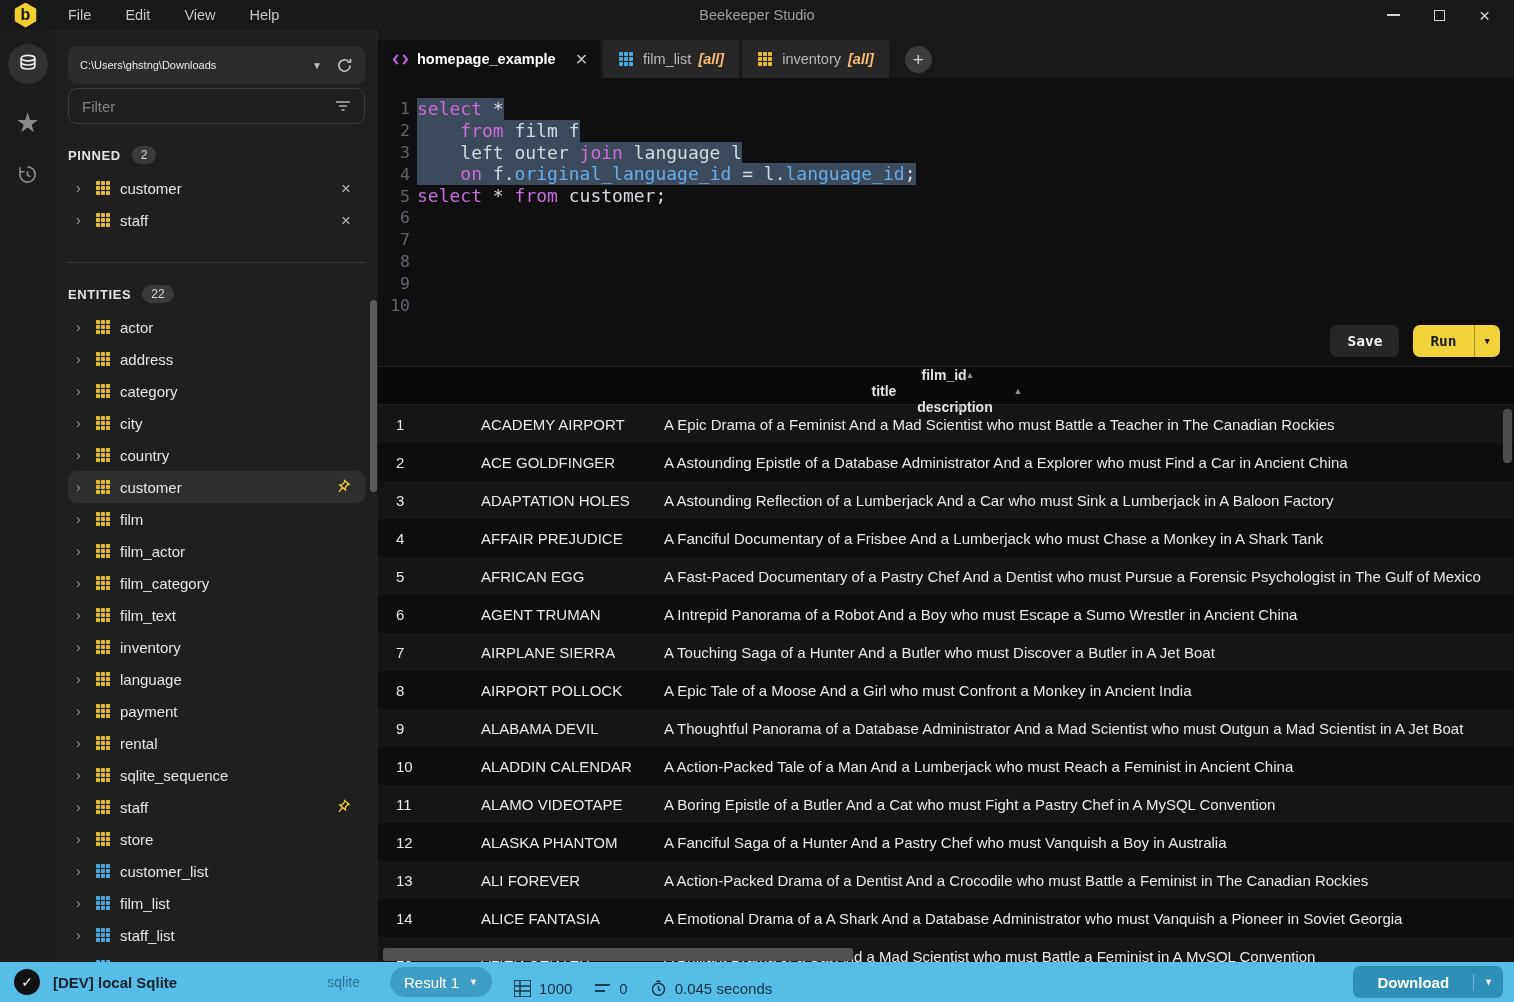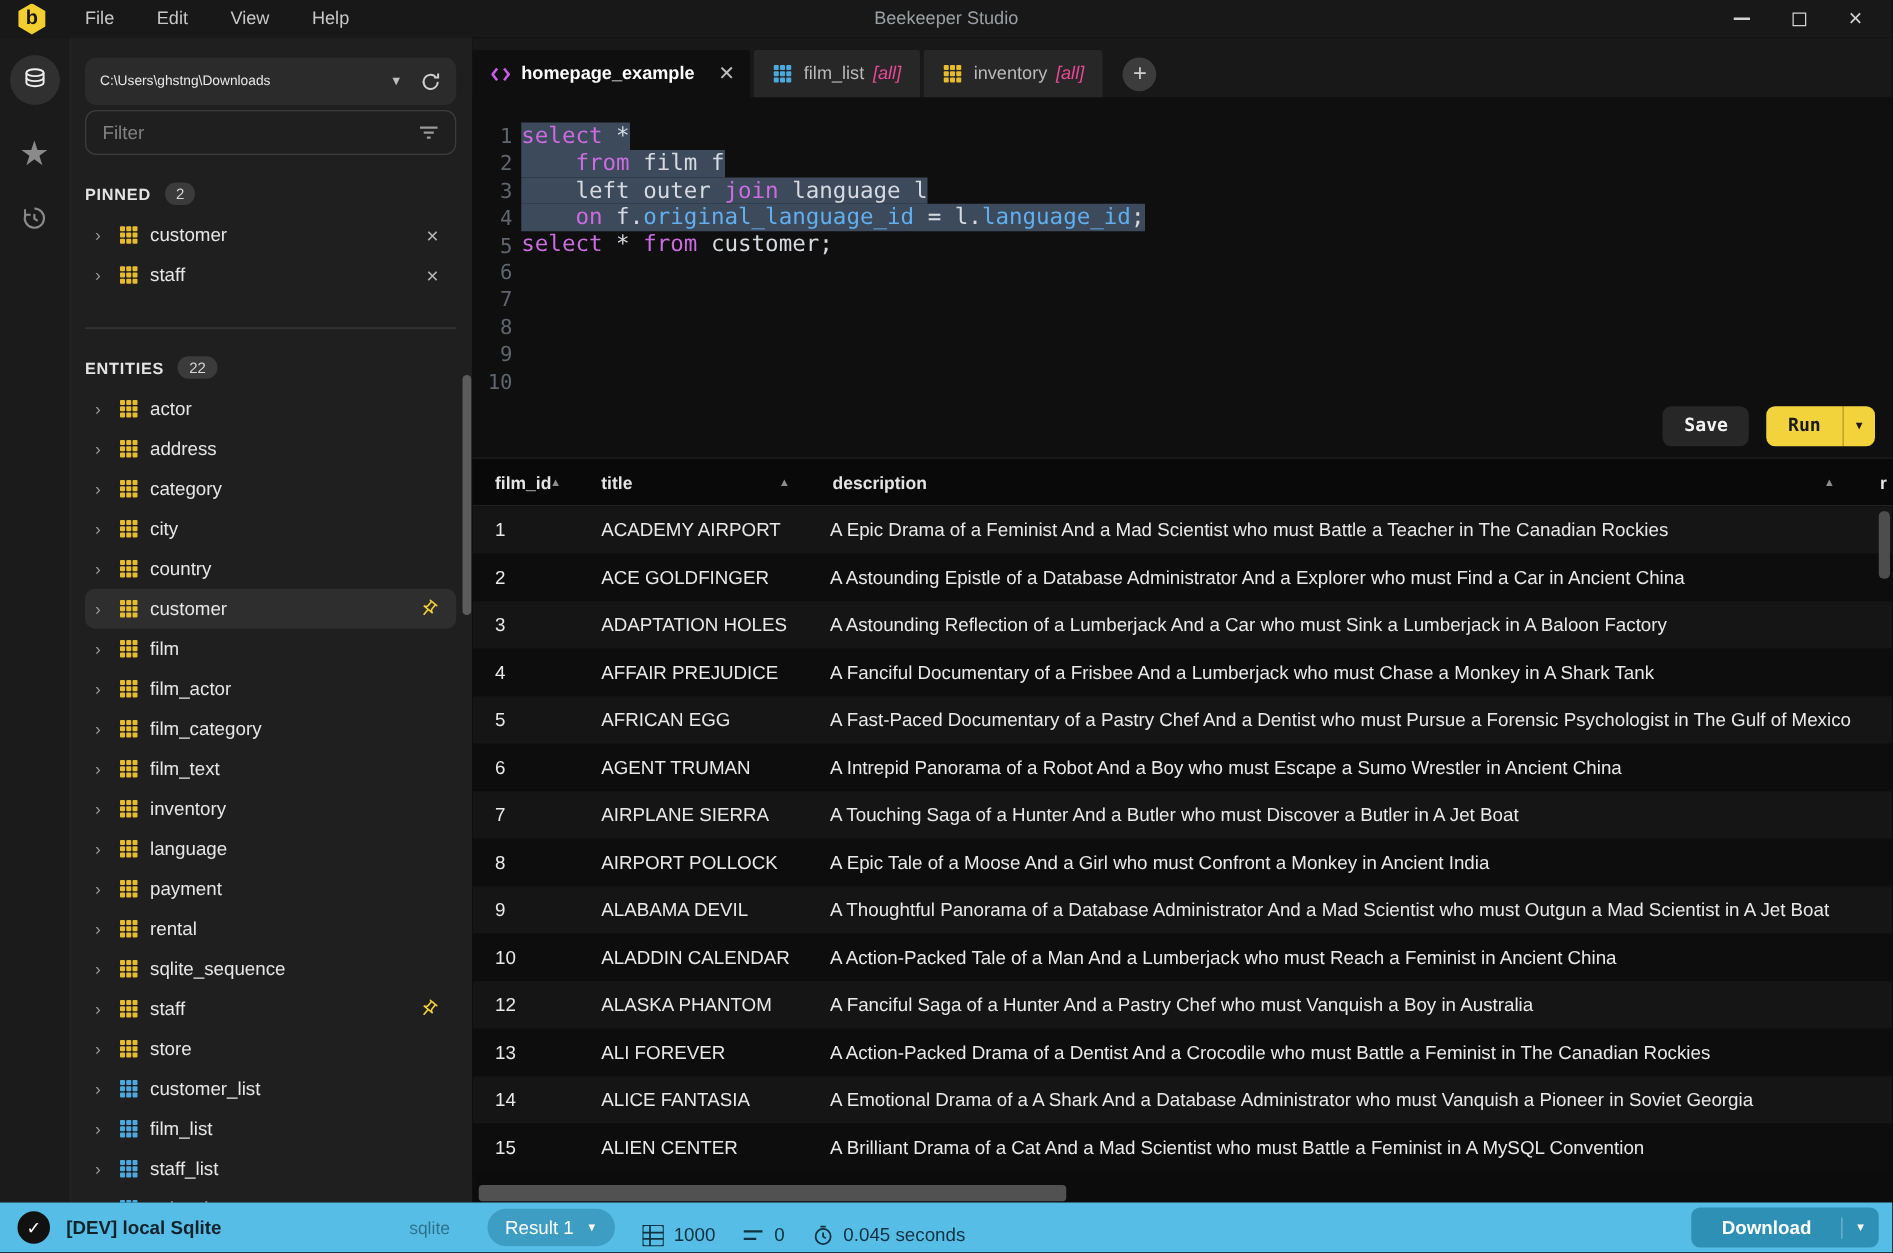--- a/index.html
+++ b/index.html
@@ -50,21 +50,21 @@
   .item-close { position:absolute; right:14px; color:#b4b4b4; font-size:17px; line-height:1; }
   .item-pin { position:absolute; right:14px; color:#f2ce2e; display:flex; }
   .divider { margin-top:26px; margin-right:13px; border-top:1px solid #3a3a3a; }
   .side-scroll { position:absolute; right:1px; top:270px; width:7px; height:192px; background:#5c5c5c; border-radius:4px; }
 
   
   .main { flex:1; display:flex; flex-direction:column; background:#0f0f0f; min-width:0; position:relative; }
   .tabbar { height:48px; background:#181818; display:flex; align-items:flex-end; flex-shrink:0; }
   .tab { height:38px; display:flex; align-items:center; gap:9px; padding:0 15px; background:#272727; margin-right:3px; color:#b9b9b9; font-size:14.5px; border-radius:2px 2px 0 0; white-space:nowrap; }
   .tab.active { background:#0f0f0f; color:#ffffff; font-weight:bold; padding-right:12px; }
-  .tab .suffix { font-style:italic; color:#ec4899; font-weight:normal; margin-left:-2px; }
+  .tab .suffix { font-style:italic; color:#fdba74; font-weight:bold; margin-left:-2px; }
   .tab-close { color:#bdbdbd; font-size:16px; margin-left:10px; font-weight:normal; }
   .icon-code { color:#cb5ce8; display:flex; }
   .plusbtn { width:27px; height:27px; border-radius:50%; background:#3c3c3c; color:#d0d0d0; display:flex; align-items:center; justify-content:center; font-size:19px; margin:0 0 5px 13px; }
 
   .editor { height:288px; position:relative; background:#0f0f0f; padding-top:20px;
     font-family:"DejaVu Sans Mono", monospace; font-size:18px; flex-shrink:0; }
   .codeline { display:flex; height:21.8px; align-items:center; }
   .gutter { width:32px; text-align:right; color:#5f6670; font-size:16.5px; flex-shrink:0; }
   .codetext { margin-left:7px; white-space:pre; line-height:21.8px; }
   .codetext.sel { background:#3d4a5c; }
@@ -72,21 +72,21 @@
   .tok-id { color:#61afef; }
   .tok-pl { color:#d6dae0; }
   .editor-actions { position:absolute; right:14px; bottom:9px; display:flex; gap:14px; }
   .save-btn { background:#272727; color:#f2f2f2; font-weight:bold; font-size:14.5px; padding:8px 17px; border-radius:7px; }
   .run-btn { background:#f2d33c; color:#1a1a1a; font-weight:bold; font-size:14.5px; border-radius:7px; display:flex; align-items:center; }
   .run-label { padding:8px 17px; border-right:1px solid rgba(0,0,0,.28); }
   .run-caret { padding:0 10px; font-size:9px; }
 
   
   .results { flex:1; display:flex; flex-direction:column; min-height:0; background:#0c0c0c; border-top:1px solid #242424; position:relative; }
-  .thead { height:38px; display:flex; align-items:center; background:#090909; border-bottom:1px solid #202020; color:#e4e4e4; font-weight:bold; font-size:14px; flex-shrink:0; }
+  .thead { height:38px; display:flex; align-items:center; background:#090909; border-bottom:1px solid #202020; color:#e4e4e4; font-weight:bold; font-size:14px; flex-shrink:0;flex-direction:column; }
   .th { position:relative; height:100%; display:flex; align-items:center; padding-left:18px; }
   .th-id { width:85px; }
   .th-title { width:185px; }
   .th-desc { flex:1; }
   .th-next { width:18px; overflow:hidden; padding-left:8px; }
   .sort { position:absolute; top:50%; transform:translateY(-50%); color:#8d8d8d; font-size:9px; }
   .th-id .sort { right:14px; }
   .th-title .sort { right:16px; }
   .th-desc .sort { right:28px; }
   .tbody { flex:1; overflow:hidden; }
@@ -759,20 +759,25 @@
               <div class="cell-id">9</div>
               <div class="cell-title">ALABAMA DEVIL</div>
               <div class="cell-desc">A Thoughtful Panorama of a Database Administrator And a Mad Scientist who must Outgun a Mad Scientist in A Jet Boat</div>
             </div>
             <div class="row">
               <div class="cell-id">10</div>
               <div class="cell-title">ALADDIN CALENDAR</div>
               <div class="cell-desc">A Action-Packed Tale of a Man And a Lumberjack who must Reach a Feminist in Ancient China</div>
             </div>
             <div class="row">
+              <div class="cell-id">11</div>
+              <div class="cell-title">ALAMO VIDEOTAPE</div>
+              <div class="cell-desc">A Boring Epistle of a Butler And a Cat who must Fight a Pastry Chef in A MySQL Convention</div>
+            </div>
+            <div class="row">
               <div class="cell-id">12</div>
               <div class="cell-title">ALASKA PHANTOM</div>
               <div class="cell-desc">A Fanciful Saga of a Hunter And a Pastry Chef who must Vanquish a Boy in Australia</div>
             </div>
             <div class="row">
               <div class="cell-id">13</div>
               <div class="cell-title">ALI FOREVER</div>
               <div class="cell-desc">A Action-Packed Drama of a Dentist And a Crocodile who must Battle a Feminist in The Canadian Rockies</div>
             </div>
             <div class="row">

